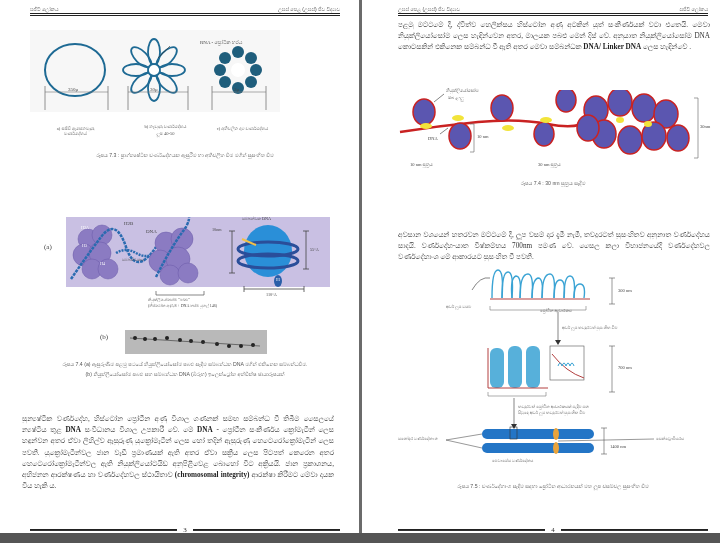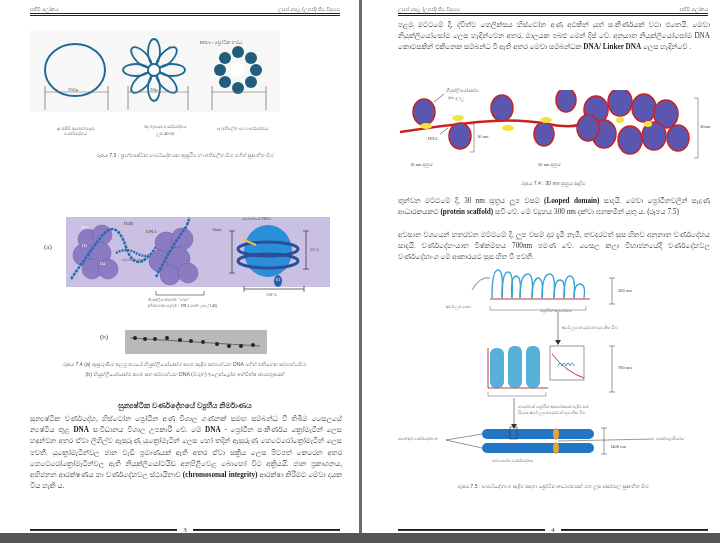--- a/index.html
+++ b/index.html
@@ -170,22 +170,21 @@
             <circle cx="104" cy="16" r="2"></circle>
           <circle cx="116" cy="16" r="2"></circle>
             <circle cx="128" cy="15" r="2"></circle>
         </g>
         <path d="M5 8 L135 16" stroke="#333" stroke-width="0.6"></path>
       </svg>
     </div>
     <div class="caption" style="left:30px; top:361px; width:310px;">රූපය 7.4 (a) ඇසුරුණිම පළමු පටයේ නියුක්ලියෝසෝම පබළු සෑදීම සම්බන්ධක DNA මගින් එකිනෙක සම්බන්ධවීම.</div>
     <div class="caption" style="left:30px; top:371px; width:310px;">(b) නියුක්ලියෝසෝම පබළු සහ සම්බන්ධක DNA (බිරුහ) ඉලෙක්ට්‍රෝන අන්වීක්ෂ ඡායාරූපයක්</div>
 
-    <div class="heading" style="left:30px; top:401px; width:310px;">සුන්‍යෂ්ටික වර්ණදේහයේ ව්‍යුහීය නිර්මාණය</div>
-    <p class="para" style="left:30px; top:414px; width:312px;">
+    <p class="para" style="left:22px; top:414px; width:312px;">
       <span>සුන්‍යෂ්ටික වර්ණදේහ, හිස්ටෝන ප්‍රෝටීන අණු විශාල ගණනක් සමඟ සම්බන්ධ වී තිබීම සෛලයේ න්‍යෂ්ටිය තුළ </span><b>DNA</b><span> සංවිධානය විශාල උපකාරී වේ. මේ </span><b>DNA</b><span> - ප්‍රෝටීන සංකීර්ණය ක්‍රෝමැටින් ලෙස හඳුන්වන අතර ඒවා ලිහිල්ව ඇසුරුණු යුක්‍රෝමැටින් ලෙස හෝ තදින් ඇසුරුණු හෙටෙරෝක්‍රෝමැටින් ලෙස පවතී. යුක්‍රෝමැටින්වල ජාන වැඩි ප්‍රමාණයක් ඇති අතර ඒවා සක්‍රීය ලෙස පිටපත් කෙරෙන අතර හෙටෙරෝක්‍රෝමැටින්වල ඇති නියුක්ලියෝටයිඩ අනුපිළිවෙළ බොහෝ විට අක්‍රියයි. ජාන ප්‍රකාශනය, අභිජනන ආරක්ෂණය හා වර්ණදේහවල ස්ථායිතාව </span><b>(chromosomal integrity)</b><span> ආරක්ෂා කිරීමට මේවා දායක විය හැකි ය.</span>
     </p>
 
     <div class="footer" style="left:30px; width:310px;">
       <div class="rule" style="width:148px;"></div>
       <span class="num">3</span>
       <div class="rule" style="width:148px;"></div>
     </div>
   </div>
 
@@ -245,27 +244,20 @@
       <span class="label" style="left:48px; top:-2px; font-size:4.5px;">නියුක්ලියෝසෝම</span>
       <span class="label" style="left:50px; top:5px; font-size:4.5px;">පබ ළ-ලු</span>
       <span class="label" style="left:30px; top:46px; font-size:4.5px;">DNA</span>
       <span class="label" style="left:79px; top:44px; font-size:4.5px;">10 nm</span>
       <span class="label" style="left:302px; top:34px; font-size:4.5px;">30nm</span>
       <span class="label" style="left:12px; top:72px; font-size:4.5px;">10 nm සූත්‍රය</span>
       <span class="label" style="left:140px; top:72px; font-size:4.5px;">30 nm සූත්‍රය</span>
     </div>
     <div class="caption" style="left:36px; top:180px; width:310px;">රූපය 7.4 : 30 nm සූත්‍රය සැදීම</div>
 
-    <p class="para" style="left:36px; top:196px; width:312px;">
-      <span>තුන්වන මට්ටමේ දී, 30 nm සූත්‍රය ලූප වසම්</span>
-      <b>(Looped domain)</b>
-      <span>සාදයි. මෙවා ප්‍රෝටීනවලින් සැදුණු ආධාරකයකට</span>
-      <b>(protein scaffold)</b>
-      <span>සවි වේ. මේ ව්‍යුහය 300 nm දක්වා ඝනකමින් යුතු ය. (රූපය 7.5)</span>
-    </p>
     <p class="para" style="left:36px; top:230px; width:312px;">අවසාන වශයෙන් හතරවන මට්ටමේ දී, ලූප වසම් දාර දැමී නැමී, තවදුරටත් සුසංහිතව අනුනාත වර්ණදේහය සාදයි. වර්ණදේහ-යාත විෂ්කම්භය 700nm පමණ වේ. සෛල කලා විභාජනයේදී වර්ණදේහවල වර්ණදේහාංශ මේ ආකාරයට සුසංහිත වී පවතී.</p>
 
     <div class="figure" style="left:36px; top:268px; width:310px; height:210px;">
       <svg width="310" height="210" viewBox="0 0 310 210">
 
         <g fill="none" stroke="#3aa3d4" stroke-width="1.4">
           <path d="M94 30 Q94 2 100 2 Q106 2 104 30"></path>
           <path d="M104 30 Q104 4 110 4 Q116 4 114 30"></path>
           <path d="M114 30 Q112 10 118 8 Q124 8 122 30"></path>
           <path d="M122 30 Q122 6 130 6 Q136 6 134 30"></path>

